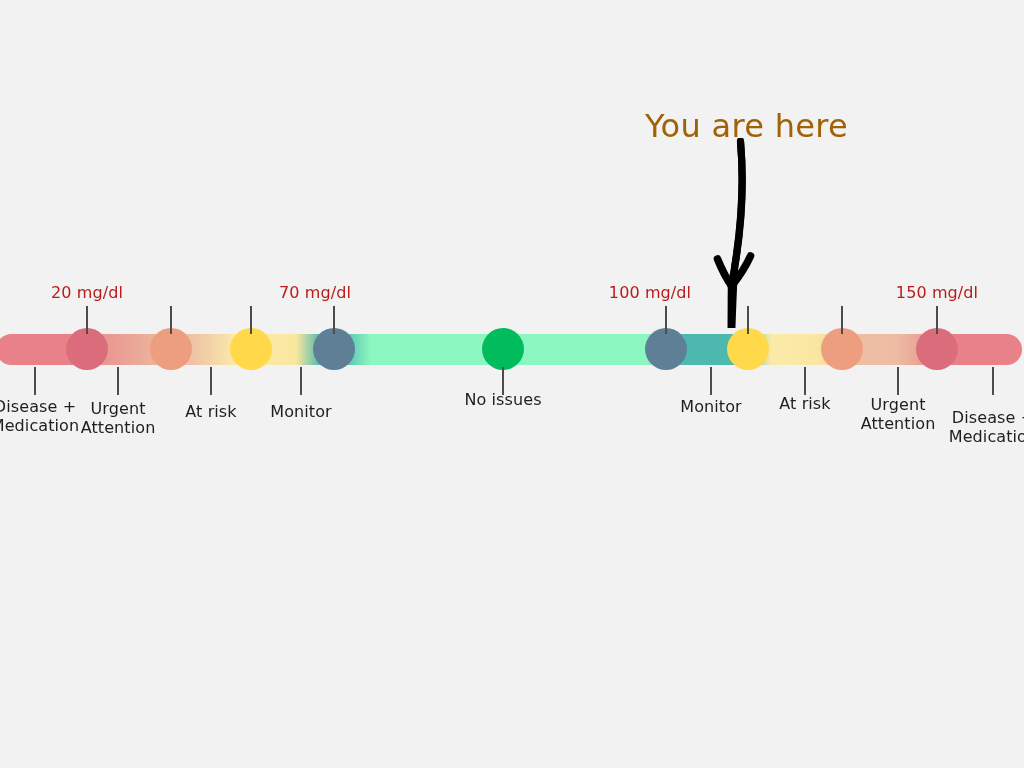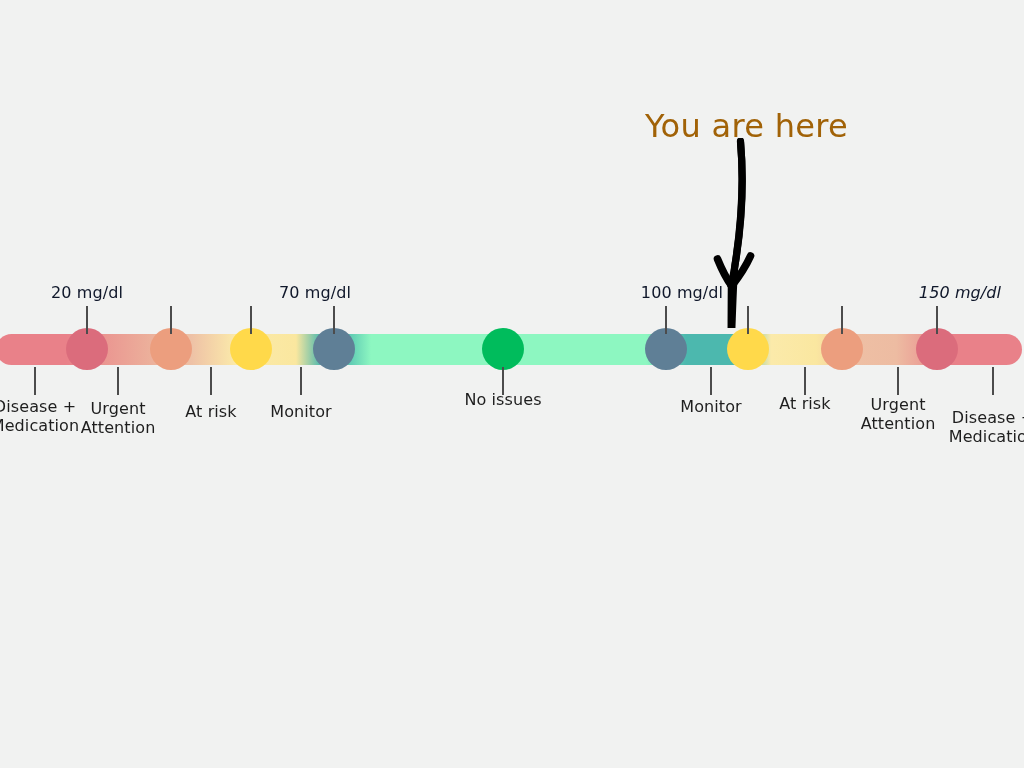--- a/index.html
+++ b/index.html
@@ -66,21 +66,21 @@
     top:367px;
     height:28px;
     margin-left:-1px;
   }
 
   
   .lbl-up{
     position:absolute;
     top:283px;
     font-size:16px;
-    color:#0f172a;
+    color:#b91c1c;
     white-space:nowrap;
     transform:translateX(-50%);
     letter-spacing:.1px;
   }
   .lbl-down{
     position:absolute;
     font-size:16px;
     color:#1E1E1E;
     white-space:nowrap;
     line-height:19px;
@@ -127,25 +127,25 @@
     </div>
 
   <div id="value-ticks">
       <div class="tick-up" style="left: 87px;"></div>
       <div class="lbl-up" style="left: 87px;">20 mg/dl</div>
       <div class="tick-up" style="left: 171px;"></div>
       <div class="tick-up" style="left: 251px;"></div>
       <div class="tick-up" style="left: 334px;"></div>
       <div class="lbl-up" style="left: 315px;">70 mg/dl</div>
       <div class="tick-up" style="left: 666px;"></div>
-      <div class="lbl-up" style="left: 682px;">100 mg/dl</div>
+      <div class="lbl-up" style="left: 650px;">100 mg/dl</div>
       <div class="tick-up" style="left: 748px;"></div>
       <div class="tick-up" style="left: 842px;"></div>
       <div class="tick-up" style="left: 937px;"></div>
-      <div class="lbl-up" style="left: 960px; font-style: italic;">150 mg/dl</div>
+      <div class="lbl-up" style="left: 937px;">150 mg/dl</div>
     </div>
 
   <div id="category-ticks">
       <div class="tick-down" style="left: 35px;"></div>
       <div class="lbl-down" style="left: 35px; top: 397px;">
         <div>Disease +</div>
         <div>Medication</div>
       </div>
       <div class="tick-down" style="left: 118px;"></div>
       <div class="lbl-down" style="left: 118px; top: 399px;">

